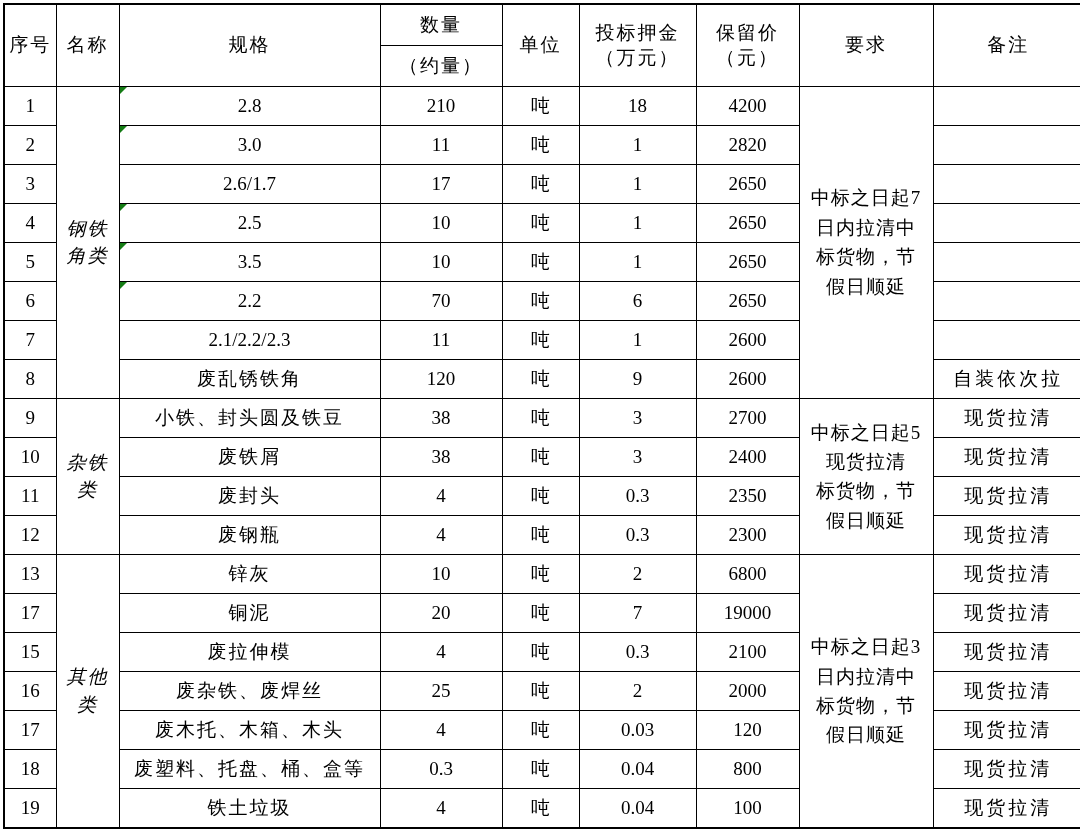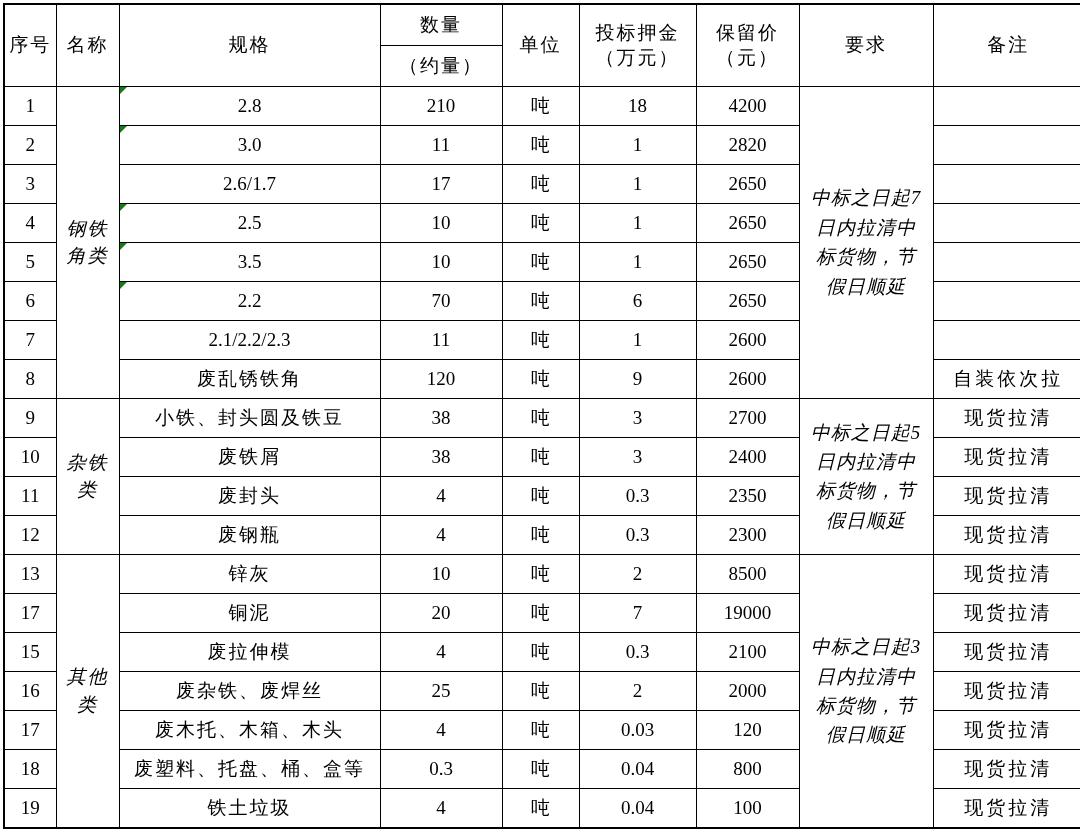--- a/index.html
+++ b/index.html
@@ -36,21 +36,20 @@
   .bid-table thead tr { height: 41px; }
   .bid-table tbody tr { height: 39px; }
   .cjk { letter-spacing: 2px; }
   .pre { white-space: pre-line; line-height: 1.35; }
   .hdr { font-size: 18px; }
   .req-cell {
     font-size: 18px;
     line-height: 1.55;
     letter-spacing: 1px;
     white-space: pre-line;
-    font-style: italic;
   }
   .gname-cell {
     font-size: 19px;
     letter-spacing: 2px;
     white-space: pre-line;
     line-height: 1.45;
     font-style: italic;
   }
   .remark-cell { font-size: 18px; letter-spacing: 3px; }
   .spec-cell { position: relative; }
@@ -181,21 +180,21 @@
     <tr>
       <td>9</td>
       <td rowspan="4" class="gname-cell">杂铁
 类</td>
       <td class="spec-cell cjk">小铁、封头圆及铁豆</td>
       <td>38</td>
       <td>吨</td>
       <td>3</td>
       <td>2700</td>
       <td rowspan="4" class="req-cell">中标之日起5
-日内拉清中
+现货拉清
 标货物，节
 假日顺延</td>
       <td class="remark-cell">现货拉清</td>
     </tr>
     <tr>
       <td>10</td>
       <td class="spec-cell cjk">废铁屑</td>
       <td>38</td>
       <td>吨</td>
       <td>3</td>
@@ -221,21 +220,21 @@
       <td class="remark-cell">现货拉清</td>
     </tr>
     <tr>
       <td>13</td>
       <td rowspan="7" class="gname-cell">其他
 类</td>
       <td class="spec-cell cjk">锌灰</td>
       <td>10</td>
       <td>吨</td>
       <td>2</td>
-      <td>8500</td>
+      <td>6800</td>
       <td rowspan="7" class="req-cell">中标之日起3
 日内拉清中
 标货物，节
 假日顺延</td>
       <td class="remark-cell">现货拉清</td>
     </tr>
     <tr>
       <td>17</td>
       <td class="spec-cell cjk">铜泥</td>
       <td>20</td>

